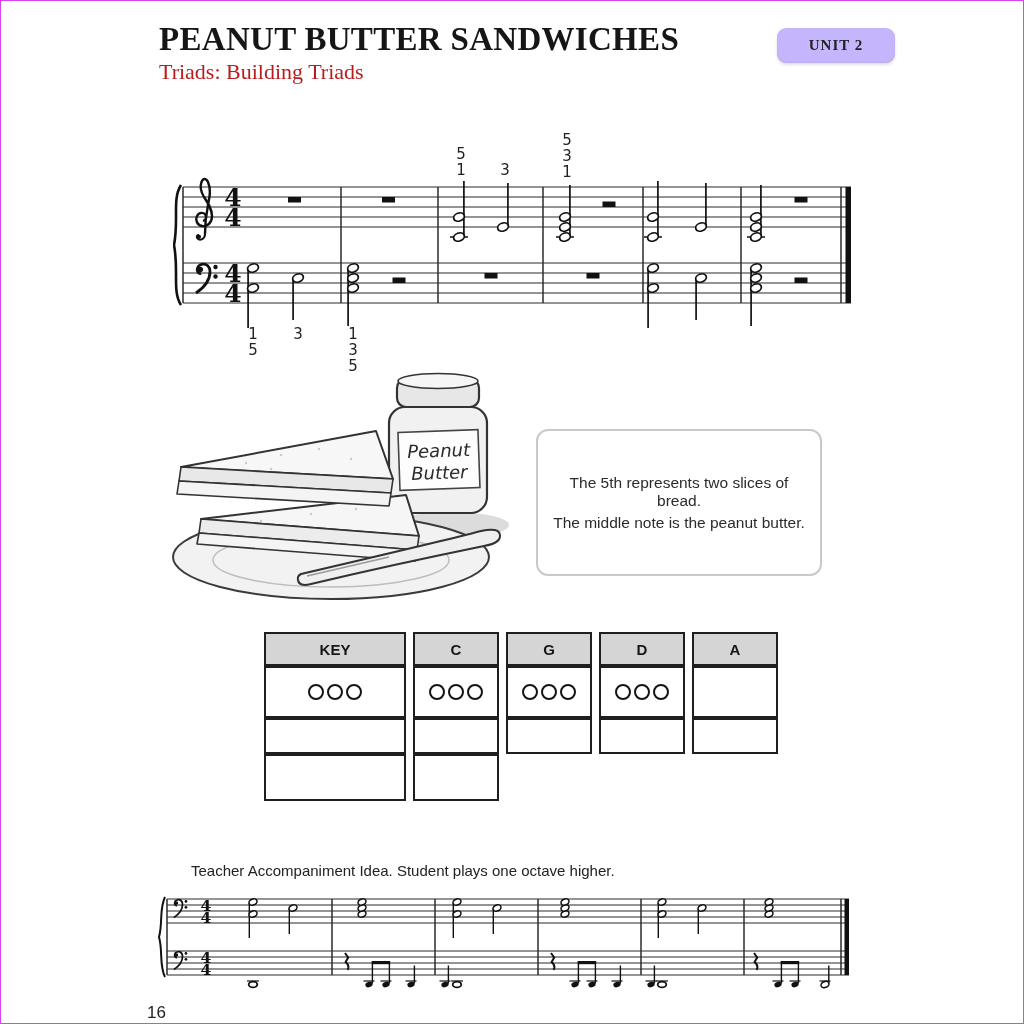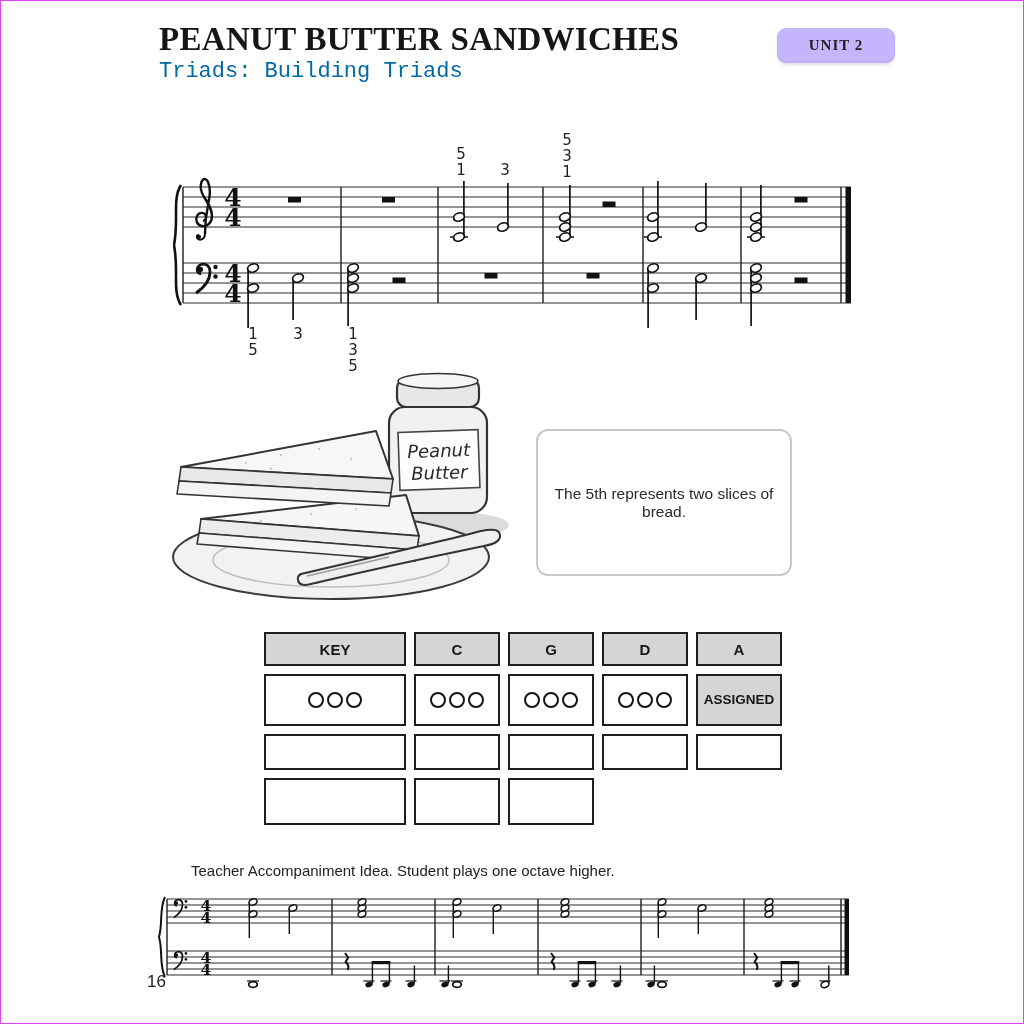--- a/index.html
+++ b/index.html
@@ -1,55 +1,55 @@
 <!DOCTYPE html>
 <html><head>
 <meta charset="utf-8">
 <style>
   html,body{margin:0;padding:0;background:#fff;}
   .page{position:relative;width:1024px;height:1024px;background:#fff;border:1px solid #d946ef;
         box-sizing:border-box;font-family:"Liberation Sans",sans-serif;color:#1c1c1c;overflow:hidden;}
   .abs{position:absolute;}
   .title{left:158px;top:20px;font-family:"Liberation Serif",serif;font-size:33px;font-weight:700;
          letter-spacing:.3px;margin:0;color:#161616;}
-  .subtitle{left:158px;top:58px;font-family:Liberation Mono, monospace;font-size:22px;font-weight:400;color:#0369a1;}
+  .subtitle{left:158px;top:58px;font-family:Liberation Serif, serif;font-size:22px;font-weight:400;color:#b91c1c;}
   .badge{left:748px;top:27px;width:118px;height:35px;background:#c4b5fd;border-radius:9px;
          display:flex;align-items:center;justify-content:center;font-family:"Liberation Serif",serif;
          font-size:15px;font-weight:700;letter-spacing:1px;color:#222;
          box-shadow:0 2px 3px rgba(0,0,0,.12), inset 0 -1px 2px rgba(0,0,0,.06);margin-left:28px;}
   
   svg line.sl{stroke:#2b2b2b;stroke-width:1.2;}
   svg line.bl{stroke:#2b2b2b;stroke-width:1.5;}
   svg line.st{stroke:#111;stroke-width:1.7;}
   svg line.st2{stroke:#111;stroke-width:1.4;}
   svg line.lg{stroke:#111;stroke-width:1.5;}
   svg line.lg2{stroke:#111;stroke-width:1.2;}
   svg .rest{fill:#111;}
   svg path.brace{fill:none;stroke:#111;stroke-width:2.6;}
   svg text.fing{font-family:"DejaVu Sans",sans-serif;font-size:15px;fill:#222;text-anchor:middle;}
   svg text.ts{font-family:"DejaVu Serif",serif;font-weight:bold;font-size:25px;fill:#111;text-anchor:middle;}
   svg text.ts2{font-family:"DejaVu Serif",serif;font-weight:bold;font-size:15.5px;fill:#111;text-anchor:middle;}
   svg text.jar{font-family:"DejaVu Sans",sans-serif;font-style:italic;font-size:18px;fill:#2a2a2a;text-anchor:middle;}
   
-  .infobox{left:535px;top:428px;width:256px;height:147px;border:2px solid #c9c9c9;border-radius:12px;
+  .infobox{left:535px;top:428px;width:286px;height:147px;border:2px solid #c9c9c9;border-radius:12px;
            box-sizing:border-box;display:flex;flex-direction:column;justify-content:center;gap:4px;
            text-align:center;font-size:15.5px;color:#2b2b2b;padding:6px 10px;background:#fff;}
   .infobox .l3{line-height:1.35;}
   
   .ptable{left:263px;top:631px;display:grid;grid-template-columns:142px 86px 86px 86px 86px;
-          grid-template-rows:34px 52px 36px 47px;column-gap:7px;row-gap:0;gap:8px;}
+          grid-template-rows:34px 52px 36px 47px;column-gap:7px;row-gap:0;}
   .cell{border:2px solid #1f1f1f;display:flex;align-items:center;justify-content:center;
         box-sizing:border-box;background:#fff;}
   .cell.gray{background:#d5d5d5;}
   .cell.hdr{font-weight:700;font-size:15px;color:#161616;}
   .cell.lbl{font-weight:700;font-size:13.5px;line-height:1.3;text-align:center;padding:2px 6px;color:#161616;}
   .dots{display:flex;gap:3px;}
   .dot{width:16px;height:16px;border:2.4px solid #141414;border-radius:50%;background:#fff;box-sizing:border-box;}
   .caption{left:190px;top:861px;font-size:15px;color:#222;}
-  .pagenum{left:146px;top:971px;font-size:17px;color:#222;}
+  .pagenum{left:146px;top:1002px;font-size:17px;color:#222;}
 </style>
 </head>
 <body>
 
 <div class="page">
 
   <svg width="0" height="0" style="position:absolute" aria-hidden="true">
     <defs>
       <g id="nh-o">
           <ellipse rx="5.5" ry="4" transform="rotate(-20)" fill="#fff" stroke="#111" stroke-width="1.8"></ellipse>
@@ -269,20 +269,21 @@
     </g>
 
     <g>
       <path d="M150,205 Q300,170 330,162 Q348,158 349,166 Q350,174 333,177 Q240,196 160,215 Q148,218 147,211 Q146,207 150,205 Z" fill="#efefef" stroke="#333" stroke-width="2"></path>
       <path d="M156,207 L238,188" fill="none" stroke="#9a9a9a" stroke-width="1.5"></path>
     </g>
   </svg>
 
   <div class="abs infobox">
     <div>The 5th represents two slices of bread.</div>
+    <div>The middle note is the peanut butter.</div>
   </div>
 
   <div class="abs ptable">
     <div class="cell gray hdr">KEY</div>
     <div class="cell gray hdr">C</div>
     <div class="cell gray hdr">G</div>
     <div class="cell gray hdr">D</div>
     <div class="cell gray hdr">A</div>
 
     <div class="cell">
@@ -307,21 +308,20 @@
         </span>
       </div>
     <div class="cell">
         <span class="dots">
           <span class="dot"></span>
           <span class="dot"></span>
           <span class="dot"></span>
         </span>
       </div>
 
-    <div class="cell gray lbl">ASSIGNED</div>
     <div class="cell"></div>
     <div class="cell"></div>
     <div class="cell"></div>
     <div class="cell"></div>
 
     <div class="cell"></div>
     <div class="cell"></div>
     <div class="cell"></div>
     <div class="cell"></div>
   </div>

